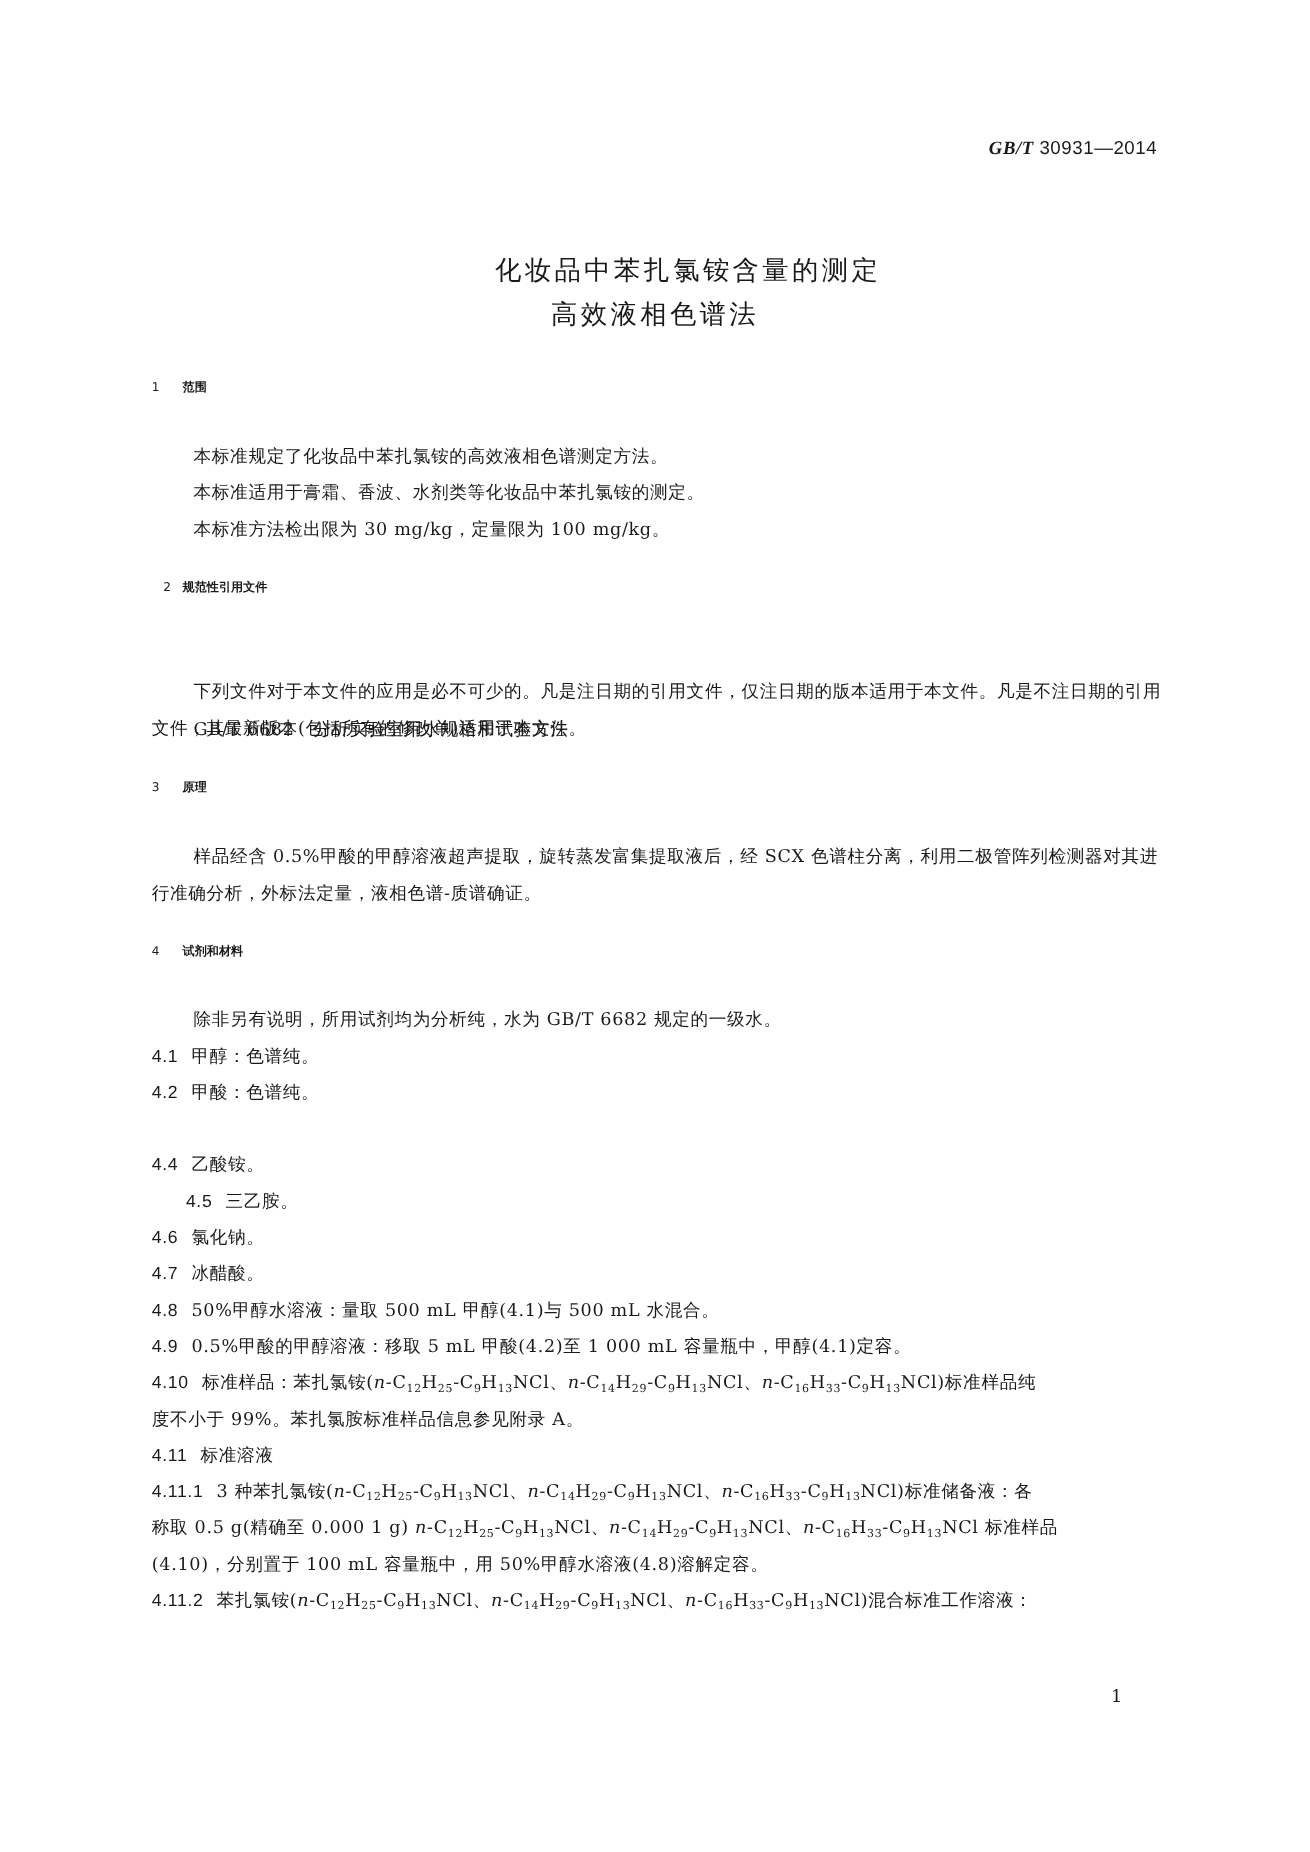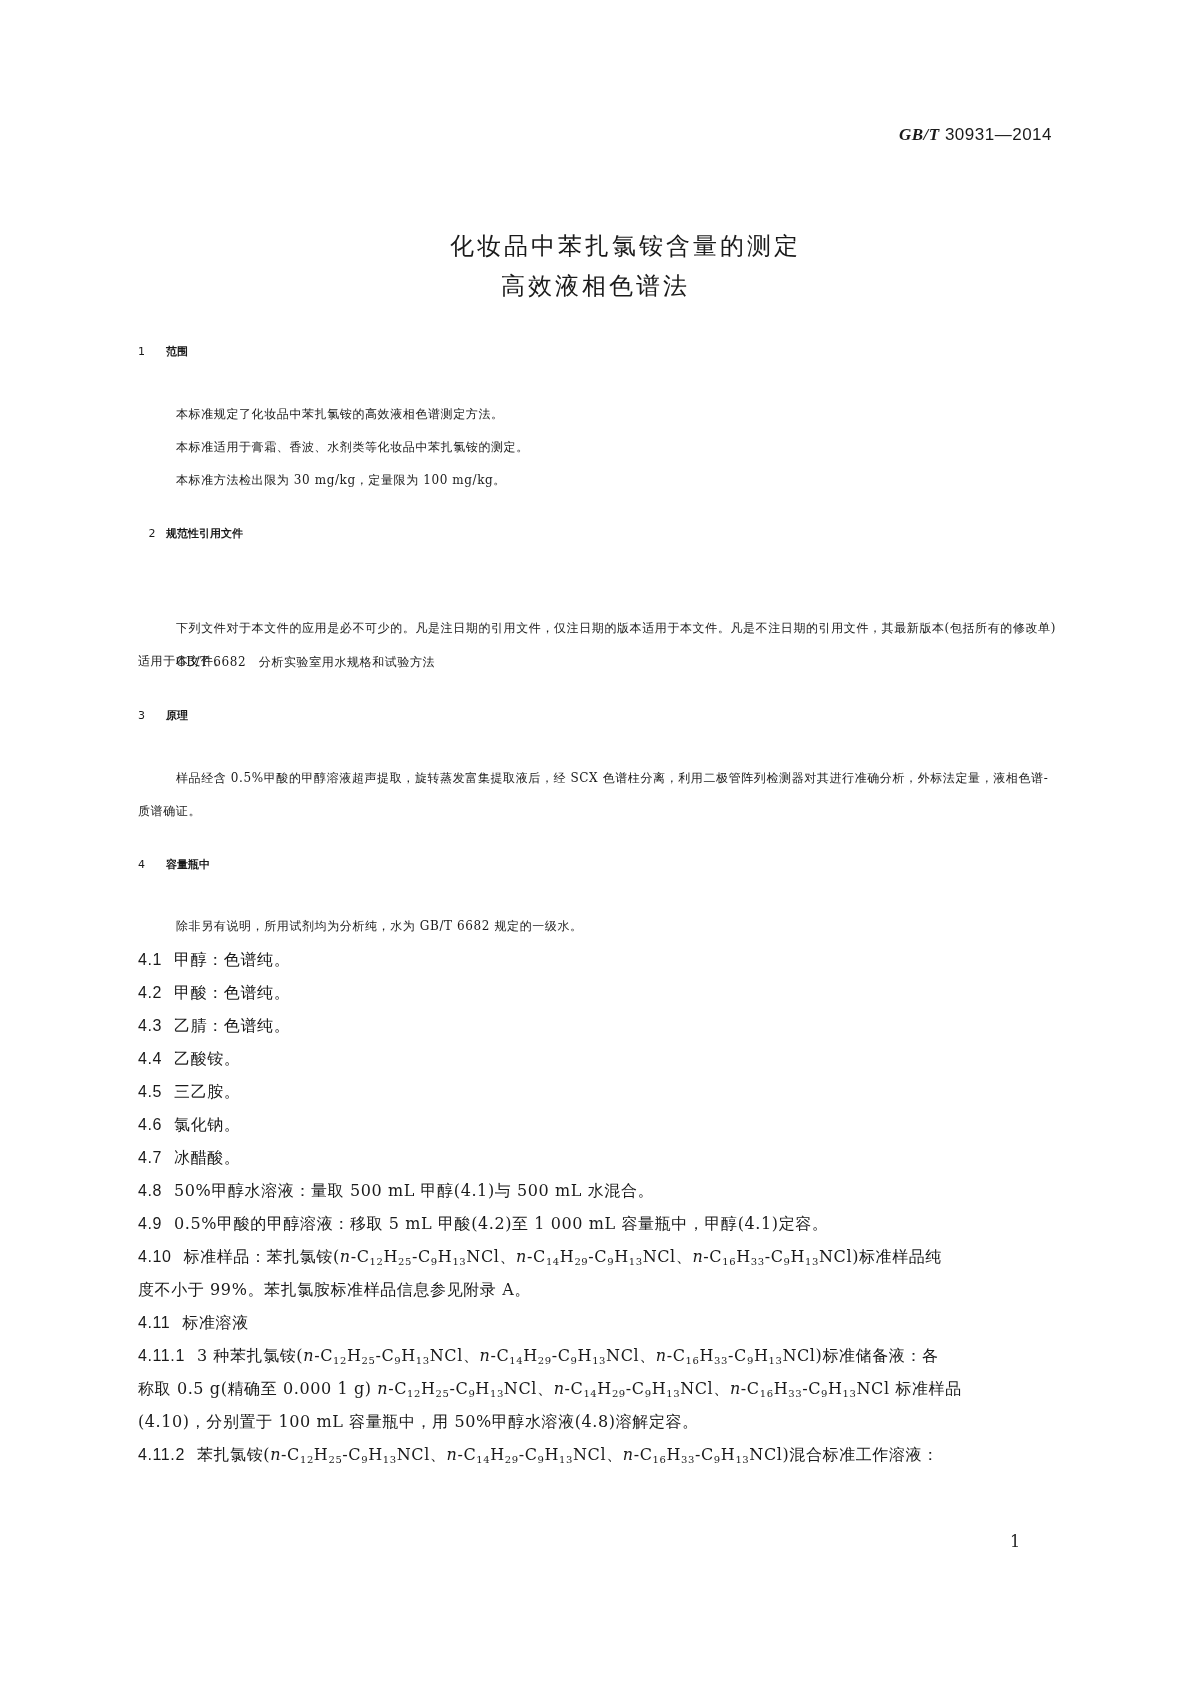--- a/index.html
+++ b/index.html
@@ -25,21 +25,21 @@
     }
     .title.l1 { top: 226px; padding-left: 30px; }
     .title.l2 { top: 266px; }
     .h {
       position: absolute; left: 138px;
       font-family: "DejaVu Sans", sans-serif; font-size: 11px; font-weight: bold;
     }
     .h .num { display: inline-block; width: 28px; font-weight: normal; }
     .p {
       position: absolute; left: 138px; width: 920px;
-      font-size: 12px; line-height: 33px; letter-spacing: 0.6px;
+      font-size: 16px; line-height: 33px; letter-spacing: 0.6px;
     }
     .p.indent { text-indent: 38px; }
     .item { position: absolute; left: 138px; width: 920px; font-size: 16px; line-height: 33px; letter-spacing: 0.6px; }
     .item .no {
       font-family: "Liberation Sans", "DejaVu Sans", sans-serif;
       display: inline-block; margin-right: 12px;
     }
     sub { font-size: 10px; vertical-align: -3px; }
     i { font-style: italic; }
     .pageno {
@@ -72,29 +72,28 @@
   </div>
   <div class="p indent" style="top:612px;">下列文件对于本文件的应用是必不可少的。凡是注日期的引用文件，仅注日期的版本适用于本文件。凡是不注日期的引用文件，其最新版本(包括所有的修改单)适用于本文件。</div>
   <div class="p indent" style="top:646px;">GB/T 6682　分析实验室用水规格和试验方法</div>
 
   <div class="h" style="top:708px;">
     <span class="num">3</span><span>原理</span>
   </div>
   <div class="p indent" style="top:762px;">样品经含 0.5%甲酸的甲醇溶液超声提取，旋转蒸发富集提取液后，经 SCX 色谱柱分离，利用二极管阵列检测器对其进行准确分析，外标法定量，液相色谱-质谱确证。</div>
 
   <div class="h" style="top:857px;">
-    <span class="num">4</span><span>容量瓶中</span>
+    <span class="num">4</span><span>试剂和材料</span>
   </div>
   <div class="p indent" style="top:910px;">除非另有说明，所用试剂均为分析纯，水为 GB/T 6682 规定的一级水。</div>
 
   <div class="item" style="top:943px;"><span class="no">4.1</span><span>甲醇：色谱纯。</span></div>
   <div class="item" style="top:976px;"><span class="no">4.2</span><span>甲酸：色谱纯。</span></div>
-  <div class="item" style="top:1009px;"><span class="no">4.3</span><span>乙腈：色谱纯。</span></div>
   <div class="item" style="top:1042px;"><span class="no">4.4</span><span>乙酸铵。</span></div>
-  <div class="item" style="top:1075px;"><span class="no">4.5</span><span>三乙胺。</span></div>
+  <div class="item" style="top:1075px;margin-left:31px;"><span class="no">4.5</span><span>三乙胺。</span></div>
   <div class="item" style="top:1108px;"><span class="no">4.6</span><span>氯化钠。</span></div>
   <div class="item" style="top:1141px;"><span class="no">4.7</span><span>冰醋酸。</span></div>
   <div class="item" style="top:1174px;"><span class="no">4.8</span><span>50%甲醇水溶液：量取 500 mL 甲醇(4.1)与 500 mL 水混合。</span></div>
   <div class="item" style="top:1207px;"><span class="no">4.9</span><span>0.5%甲酸的甲醇溶液：移取 5 mL 甲酸(4.2)至 1 000 mL 容量瓶中，甲醇(4.1)定容。</span></div>
 
   <div class="item" style="top:1240px;">
     <span class="no">4.10</span><span>标准样品：苯扎氯铵(</span><i>n</i>-C<sub>12</sub>H<sub>25</sub>-C<sub>9</sub>H<sub>13</sub>NCl<span>、</span><i>n</i>-C<sub>14</sub>H<sub>29</sub>-C<sub>9</sub>H<sub>13</sub>NCl<span>、</span><i>n</i>-C<sub>16</sub>H<sub>33</sub>-C<sub>9</sub>H<sub>13</sub>NCl<span>)标准样品纯</span>
   </div>
   <div class="item" style="top:1273px;">度不小于 99%。苯扎氯胺标准样品信息参见附录 A。</div>
 

